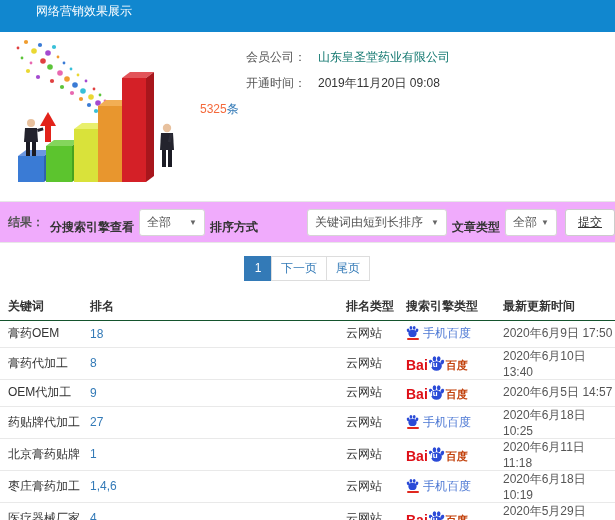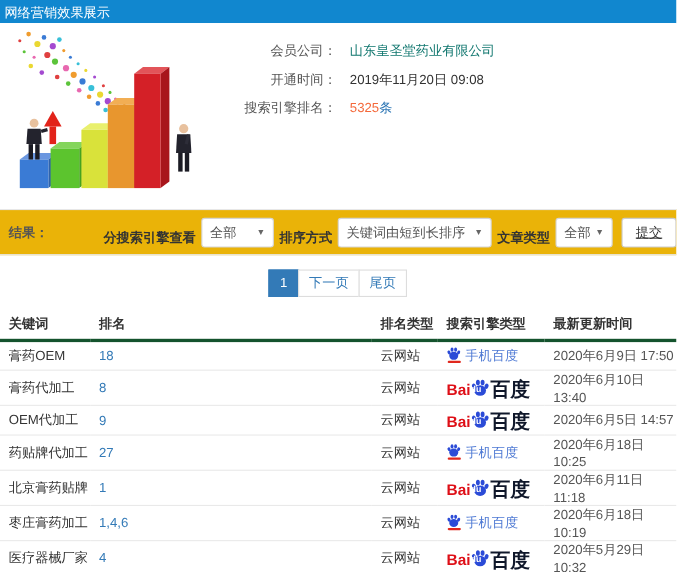--- a/index.html
+++ b/index.html
@@ -2,70 +2,70 @@
 <html><head>
 <meta charset="utf-8">
 <style>
   * { margin:0; padding:0; box-sizing:border-box; }
   html,body { width:615px; height:520px; overflow:hidden; }
   body {
     font-family:"Liberation Sans","DejaVu Sans",sans-serif;
     font-size:12px; color:#333; background:#fff;
   }
   
-  .topbar { background:#1187cf; color:#fff; height:21px; line-height:23px;
-            padding-left:4px; font-size:12px; }
+  .topbar { background:#1187cf; color:#fff; height:32px; line-height:23px;
+            padding-left:36px; font-size:12px; }
   
   .info-section { position:relative; height:169px; background:#fff; }
   .illustration { position:absolute; left:4px; top:4px; }
   .info-rows { margin-left:188px; padding-top:17px; }
   .info-row { display:flex; align-items:center; height:17px; margin-bottom:9px; }
   .info-label { width:118px; text-align:right; color:#555; }
   .info-value { margin-left:12px; }
   .link { color:#0f766e; text-decoration:none; cursor:pointer; }
   .orange { color:#f4693b; }
   .unit { color:#337ab7; }
   
-  .filter-bar { background:#eab308; border-top:1px solid #e7e7e7; border-bottom:1px solid #e7e7e7;
+  .filter-bar { background:#f0abfc; border-top:1px solid #e7e7e7; border-bottom:1px solid #e7e7e7;
                 height:42px; display:flex; align-items:center; padding:0 0 0 8px; overflow:hidden; }
   .result-label { font-weight:bold; color:#555; }
   .filter-controls { margin-left:auto; display:flex; align-items:flex-end; white-space:nowrap; }
   .filter-label { font-weight:bold; color:#333; margin:0 5px; }
   .select { background:#fff; border:1px solid #d5d5d5; border-radius:3px; height:27px;
             display:inline-flex; align-items:center; padding:0 7px; color:#555; cursor:pointer; }
   .select .caret { margin-left:12px; font-size:8px; color:#666; }
   .sel-engine { width:66px; } .sel-engine .caret{ margin-left:auto; }
-  .sel-sort { width:140px; } .sel-sort .caret{ margin-left:auto; }
+  .sel-sort { width:140px;margin-left:44px; } .sel-sort .caret{ margin-left:auto; }
   .sel-article { width:52px; } .sel-article .caret{ margin-left:auto; }
   .submit-btn { background:#fff; border:1px solid #ccc; border-radius:3px; height:27px;
                 padding:0 12px; color:#333; font-size:12px; margin-left:8px; cursor:pointer;text-decoration:underline; }
   
   .pagination { display:flex; justify-content:center; padding:13px 0 12px; }
   .page-item { min-width:28px; height:25px; line-height:23px; border:1px solid #ddd; background:#fff;
                color:#337ab7; text-align:center; padding:0 9px; margin-left:-1px; cursor:pointer; }
   .page-item.active { background:#337ab7; border-color:#337ab7; color:#fff; }
   
   table { width:615px; border-collapse:collapse; table-layout:fixed; font-size:12px; }
   col.c-kw{width:82px;} col.c-rank{width:256px;} col.c-rt{width:60px;} col.c-se{width:97px;} col.c-up{width:120px;}
-  th { text-align:left; font-weight:bold; color:#333; border-bottom:3px solid #14532d;
+  th { text-align:left; font-weight:bold; color:#333; border-bottom:1px solid #14532d;
        height:27px; padding-left:8px; }
   td { border-bottom:1px solid #e9e9e9; height:27px; padding-left:8px; color:#333; }
   td.rank a { color:#337ab7; text-decoration:none; }
   td.updated { color:#555; }
   .engine-cell { display:flex; align-items:center; }
   .mobile-wrap { display:flex; align-items:flex-start; }
   .mobile-icon { display:inline-flex; flex-direction:column; align-items:center; margin-right:4px; }
   .mobile-icon .redline { width:12px; height:2px; background:#e0281e; margin-top:0px; border-radius:1px; }
   .mobile-text { color:#4e79d4; }
   .baidu-logo { display:flex; align-items:flex-end; font-weight:bold; }
   .baidu-bai { color:#de0f17; font-size:14px; letter-spacing:0px; line-height:14px; }
   .baidu-du { position:relative; width:17px; height:17px; margin:0 1px 0 0; }
   .baidu-du svg { position:absolute; left:0; top:0; }
   .baidu-du .du-txt { position:absolute; left:0; top:5px; color:#fff; font-size:8px; font-weight:bold; }
-  .baidu-cn { color:#0f172a; font-size:18px; line-height:13px; }
+  .baidu-cn { color:#c2410c; font-size:11px; line-height:13px; }
 </style>
 </head>
 <body>
 
 <div class="topbar">网络营销效果展示</div>
 
 <div class="info-section">
   <div class="illustration">
     <svg width="182" height="160" viewBox="0 0 182 160">
       <g id="confetti-group">
@@ -157,21 +157,20 @@
   <div class="info-rows">
     <div class="info-row">
       <span class="info-label">会员公司：</span>
       <a class="info-value link">山东皇圣堂药业有限公司</a>
     </div>
     <div class="info-row">
       <span class="info-label">开通时间：</span>
       <span class="info-value">2019年11月20日 09:08</span>
     </div>
     <div class="info-row">
-      <span class="info-label">搜索引擎排名：</span>
       <span class="info-value"><span class="orange">5325</span><span class="unit">条</span></span>
     </div>
   </div>
 </div>
 
 <div class="filter-bar">
   <span class="result-label">结果：</span>
   <div class="filter-controls">
     <span class="filter-label">分搜索引擎查看</span>
     <span class="select sel-engine">

